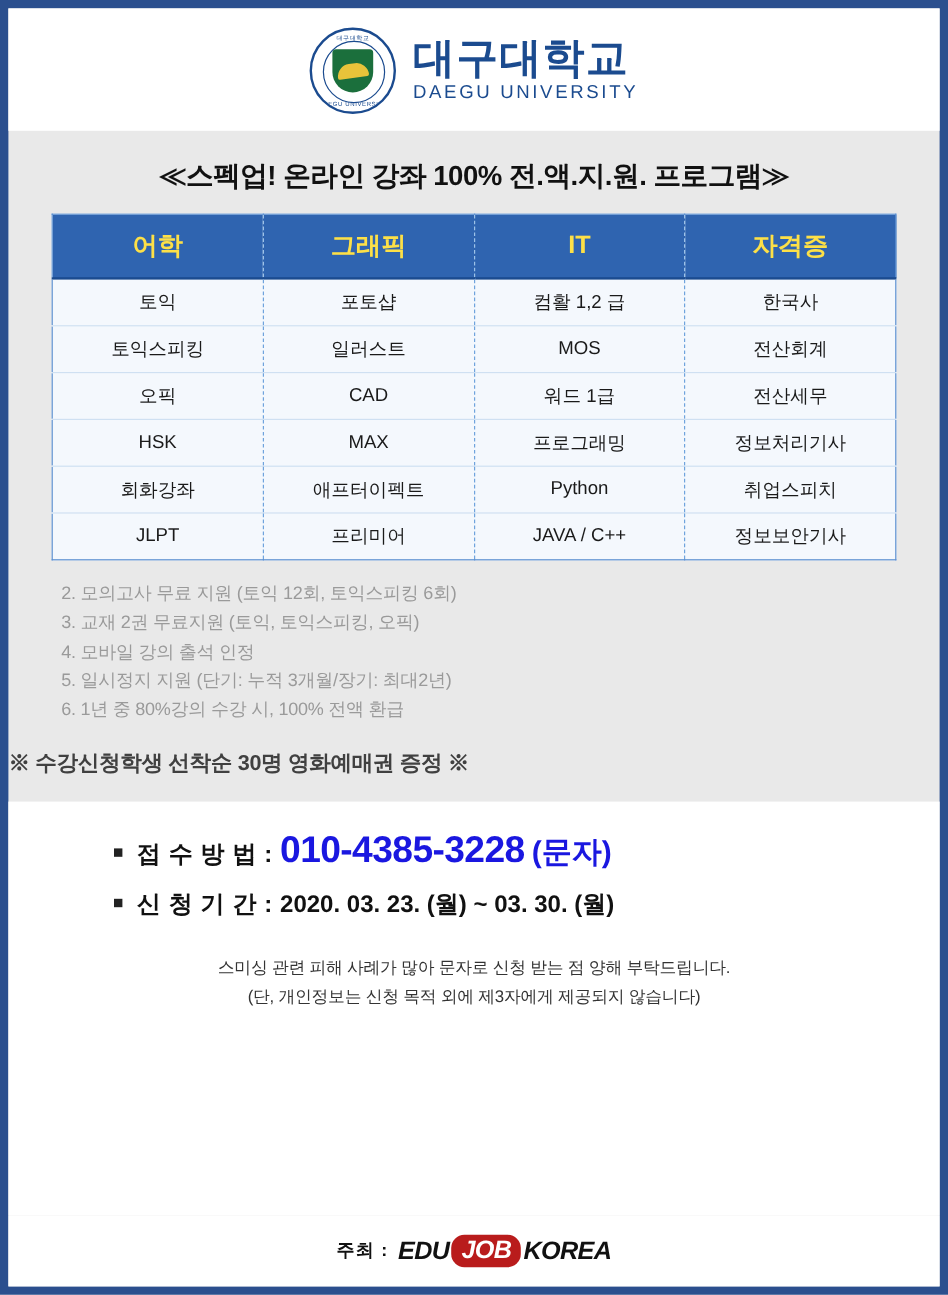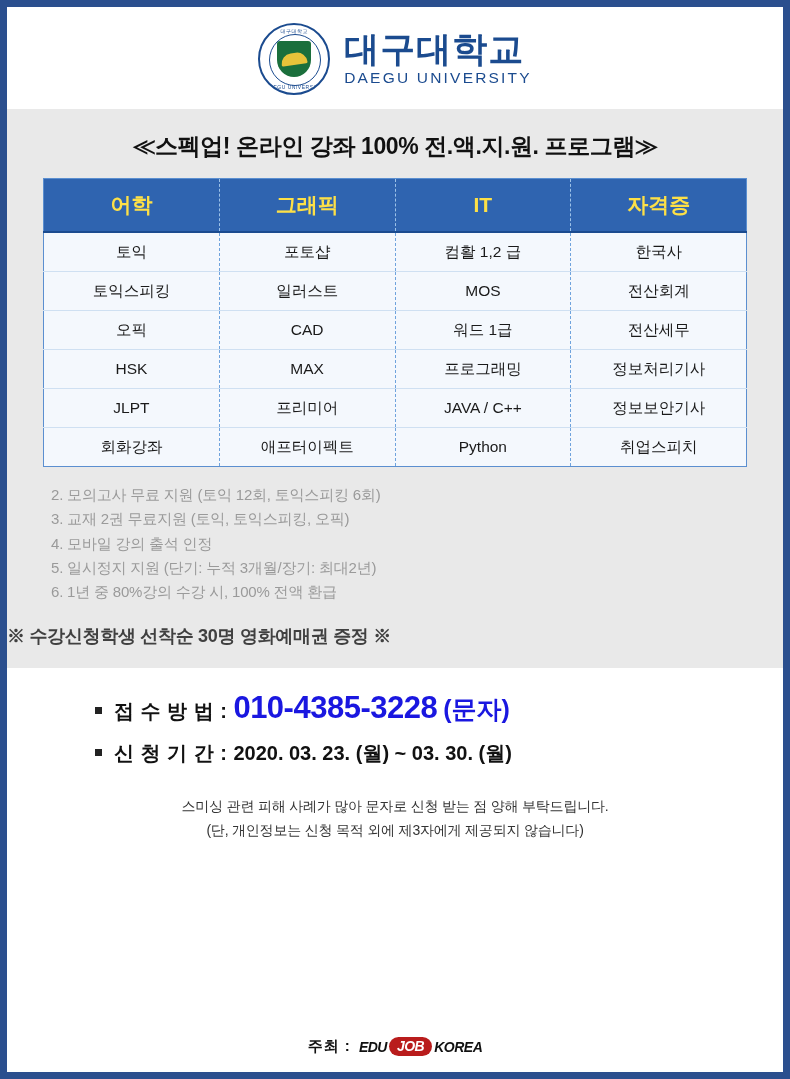--- a/index.html
+++ b/index.html
@@ -249,21 +249,21 @@
   }
   .footer-label {
     font-size: 15px;
     font-weight: bold;
     color: #111;
     letter-spacing: 1px;
   }
   .edujob {
     display: inline-flex;
     align-items: center;
-    font-size: 14px;
+    font-size: 21px;
     font-weight: bold;
     font-style: italic;
     color: #111;
     letter-spacing: -0.5px;
   }
   .edujob .job {
     background: #b91c1c;
     color: #ffffff;
     border-radius: 11px;
     padding: 1px 8px 2px 8px;
@@ -324,30 +324,30 @@
           <td>워드 1급</td>
           <td>전산세무</td>
         </tr>
         <tr>
           <td>HSK</td>
           <td>MAX</td>
           <td>프로그래밍</td>
           <td>정보처리기사</td>
         </tr>
         <tr>
+          <td>회화강좌</td>
+          <td>애프터이펙트</td>
+          <td>Python</td>
+          <td>취업스피치</td>
+        </tr>
+        <tr>
           <td>JLPT</td>
           <td>프리미어</td>
           <td>JAVA / C++</td>
           <td>정보보안기사</td>
-        </tr>
-        <tr>
-          <td>회화강좌</td>
-          <td>애프터이펙트</td>
-          <td>Python</td>
-          <td>취업스피치</td>
         </tr>
       </tbody>
     </table>
   </div>
 
   <div class="benefits">
     <ul>
       <li>2. 모의고사 무료 지원 (토익 12회, 토익스피킹 6회)</li>
       <li>3. 교재 2권 무료지원 (토익, 토익스피킹, 오픽)</li>
       <li>4. 모바일 강의 출석 인정</li>

